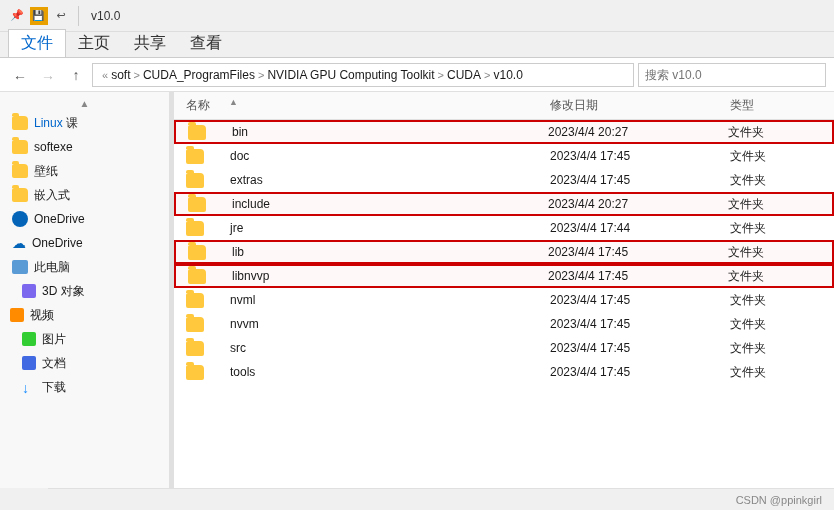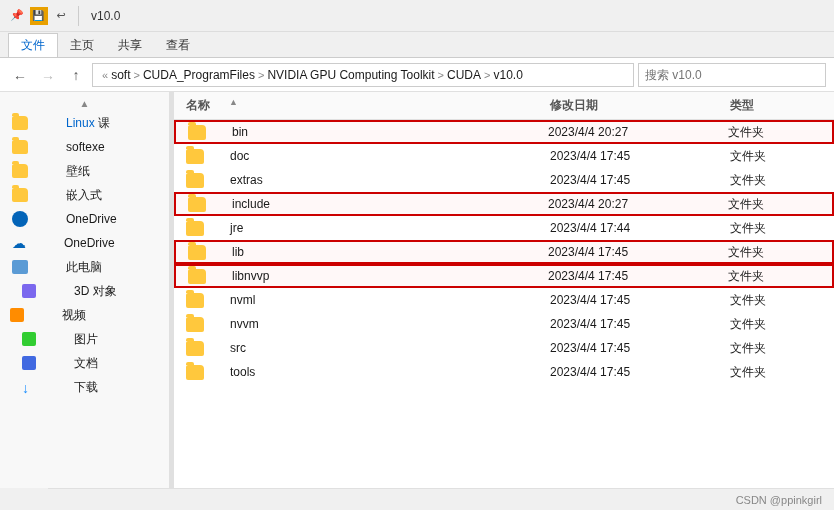--- a/index.html
+++ b/index.html
@@ -64,21 +64,21 @@
     .ribbon-tabs {
       height: 26px;
       background: #f0f0f0;
       display: flex;
       align-items: flex-end;
       padding: 0 8px;
       border-bottom: 1px solid #ccc;
     }
     .ribbon-tab {
       padding: 3px 12px;
-      font-size: 12px;
+      font-size: 16px;
       cursor: pointer;
       color: #333;
       border: none;
       background: transparent;
     }
     .ribbon-tab.active {
       background: white;
       border: 1px solid #ccc;
       border-bottom: none;
       color: #0066cc;
@@ -180,21 +180,20 @@
       position: absolute;
       top: -3px;
       left: 0;
       width: 7px;
       height: 3px;
       background: #ffc83d;
       border-radius: 2px 2px 0 0;
     }
     .nav-item-label {
       font-size: 12px;
-      margin-left: 32px;
     }
     .nav-item-label .highlight {
       color: #0066cc;
     }
     
     .onedrive-icon {
       width: 16px;
       height: 16px;
       background: #0364B8;
       border-radius: 50%;
@@ -279,21 +278,20 @@
       background: #fafafa;
     }
     .col-header {
       font-size: 12px;
       color: #555;
       padding: 3px 4px;
       display: flex;
       gap: 19px;
       cursor: pointer;
       user-select: none;
-      font-weight: bold;
     }
     .sort-arrow {
       font-size: 9px;
       color: #888;
     }
     .file-list {
       flex: 1;
       overflow-y: auto;
     }
     .file-row {

